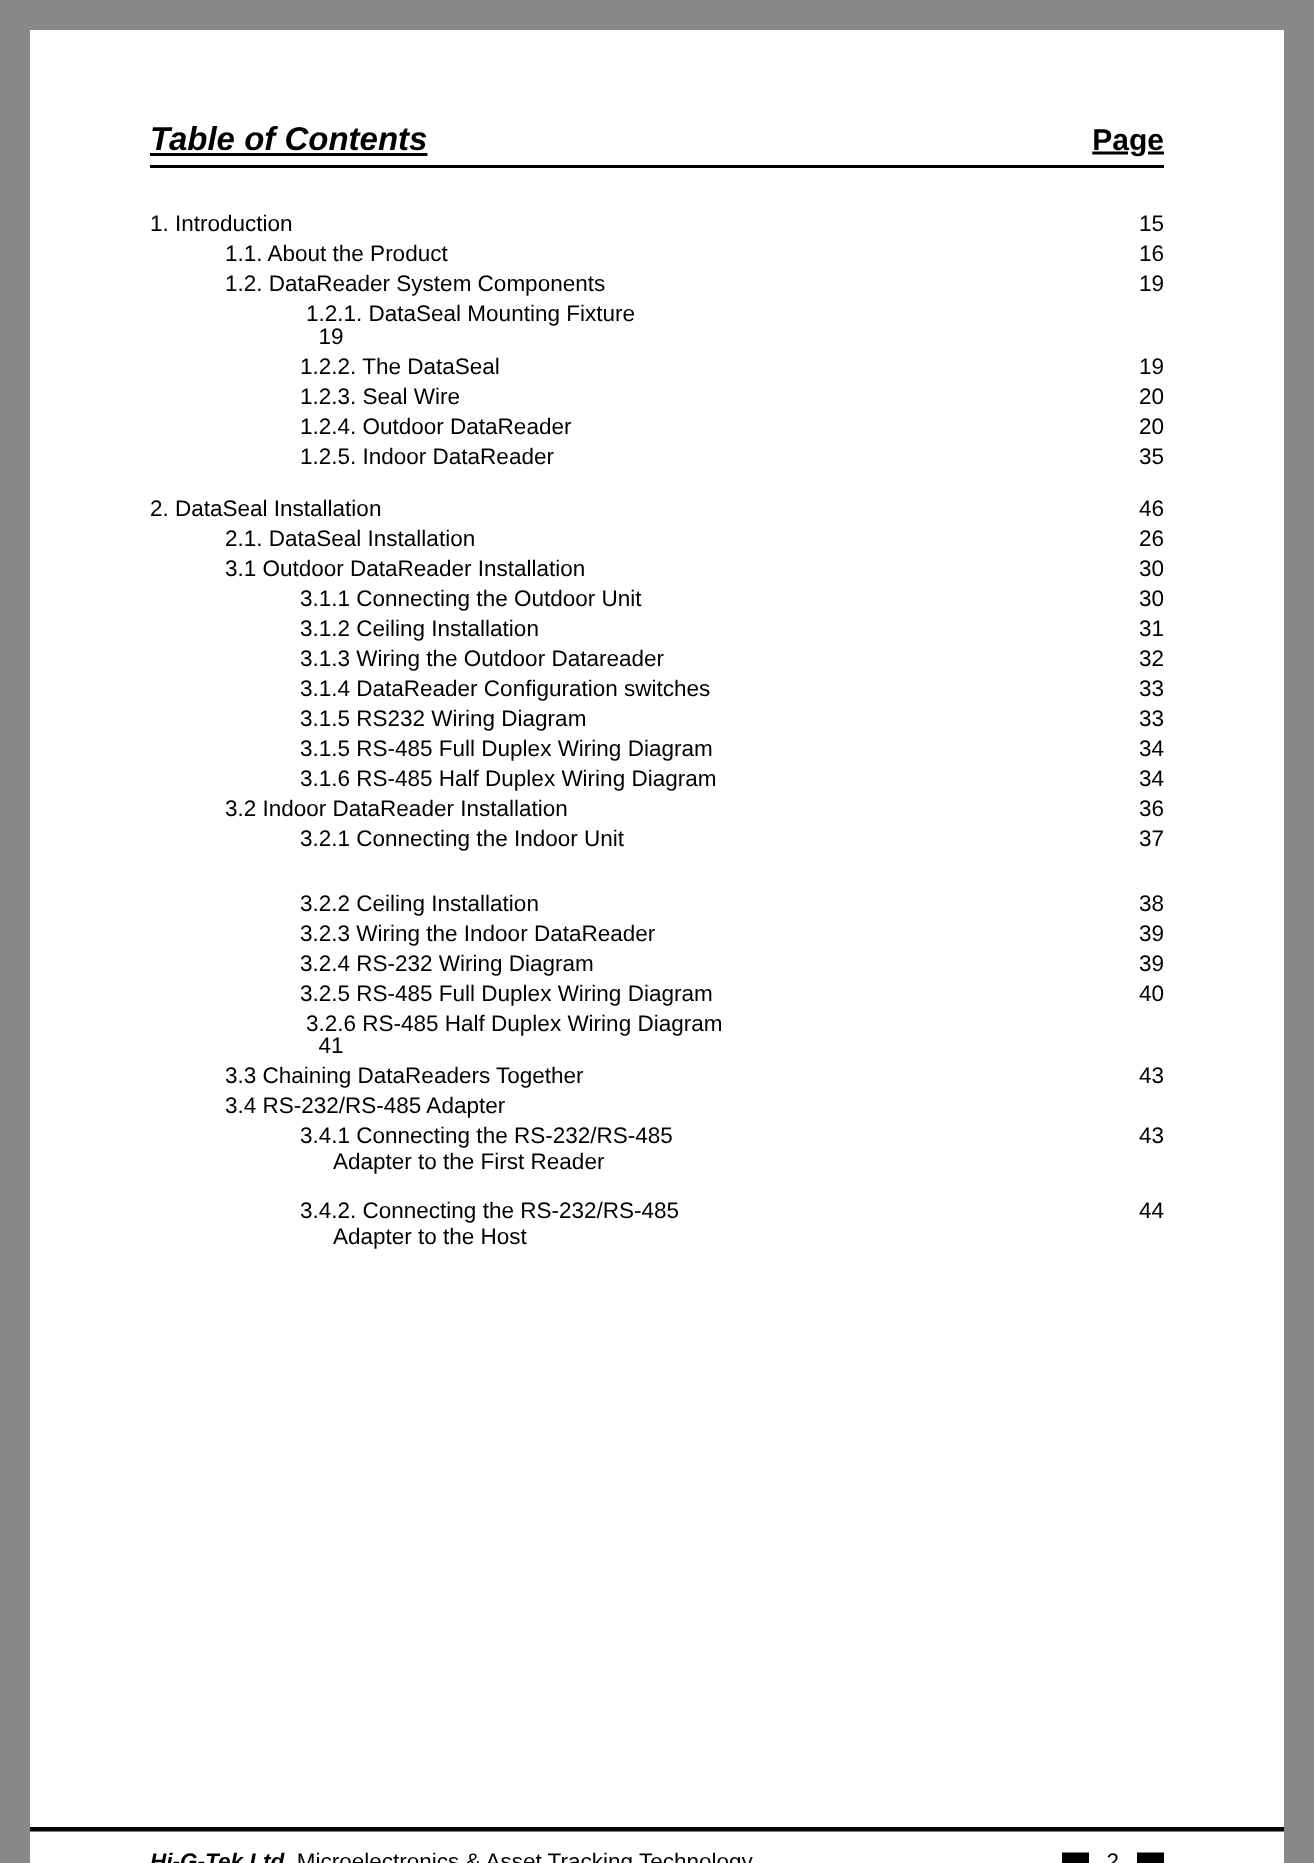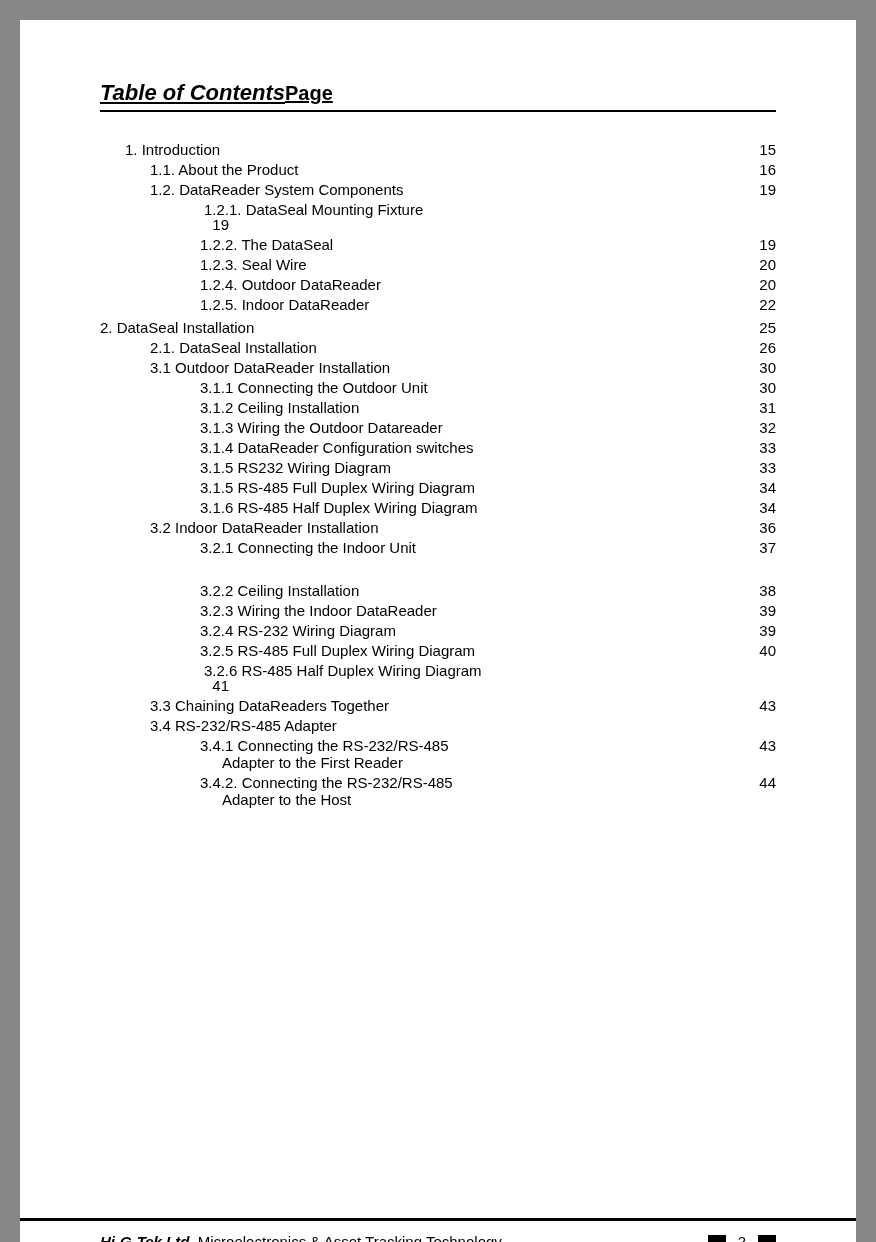--- a/index.html
+++ b/index.html
@@ -23,21 +23,21 @@
       flex-direction: column;
     }
 
     .page-content {
       flex: 1;
       padding: 60px 80px 40px 80px;
     }
 
     .toc-header {
       display: flex;
-      justify-content: flex-start;
+      justify-content: space-between;
       align-items: baseline;
       border-bottom: 2px solid #000;
       padding-bottom: 4px;
       margin-bottom: 30px;
     }
 
     .toc-title {
       font-size: 22px;
       font-weight: bold;
       font-style: italic;
@@ -135,21 +135,21 @@
 
 <div class="page">
   <div class="page-content">
 
     <div class="toc-header">
       <span class="toc-title">Table of Contents</span>
       <span class="toc-page-label">Page</span>
     </div>
 
     <div class="toc-entries" id="toc-entries-container">
-    <div class="toc-entry" style="padding-left: 0px; margin-top: 12px; margin-left: 25px;">
+    <div class="toc-entry" style="padding-left: 0px; margin-top: 12px;">
           <span class="entry-text">1.  Introduction</span>
           <span class="entry-dots"></span>
           <span class="entry-page">15</span>
         </div>
         <div class="toc-entry" style="padding-left: 50px;">
           <span class="entry-text">1.1. About the Product</span>
           <span class="entry-dots"></span>
           <span class="entry-page">16</span>
         </div>
         <div class="toc-entry" style="padding-left: 50px;">
@@ -173,26 +173,26 @@
           <span class="entry-page">20</span>
         </div>
         <div class="toc-entry" style="padding-left: 100px;">
           <span class="entry-text">1.2.4. Outdoor DataReader</span>
           <span class="entry-dots"></span>
           <span class="entry-page">20</span>
         </div>
         <div class="toc-entry" style="padding-left: 100px;">
           <span class="entry-text">1.2.5. Indoor DataReader</span>
           <span class="entry-dots"></span>
-          <span class="entry-page">22</span>
-        </div>
-        <div class="toc-entry" style="padding-left: 0px; margin-top: 8px;">
+          <span class="entry-page">35</span>
+        </div>
+        <div class="toc-entry" style="padding-left: 0px; margin-top: 20px;">
           <span class="entry-text">2.  DataSeal Installation</span>
           <span class="entry-dots"></span>
-          <span class="entry-page">25</span>
+          <span class="entry-page">46</span>
         </div>
         <div class="toc-entry" style="padding-left: 50px;">
           <span class="entry-text">2.1. DataSeal Installation</span>
           <span class="entry-dots"></span>
           <span class="entry-page">26</span>
         </div>
         <div class="toc-entry" style="padding-left: 50px;">
           <span class="entry-text">3.1  Outdoor DataReader Installation</span>
           <span class="entry-dots"></span>
           <span class="entry-page">30</span>
@@ -275,21 +275,21 @@
         <div class="toc-entry" style="padding-left: 50px;">
           <span class="entry-text">3.4  RS-232/RS-485 Adapter</span>
           <span class="entry-page"></span>
         </div>
         <div>
           <div style="display: flex; align-items: baseline; padding-left: 100px;">
             <span class="entry-text">3.4.1 Connecting the RS-232/RS-485</span>
             <span class="entry-dots"></span>
             <span class="entry-page">43</span>
           </div>
-          <div style="padding-left: 122px; margin-top: 2px; margin-bottom: 5px; font-size: 15px;">Adapter to the First Reader</div>
+          <div style="padding-left: 122px; margin-top: 2px; margin-bottom: 18px; font-size: 15px;">Adapter to the First Reader</div>
         </div>
         <div>
           <div style="display: flex; align-items: baseline; padding-left: 100px; gap: 20px;">
             <span class="entry-text">3.4.2. Connecting the RS-232/RS-485</span>
             <span class="entry-dots"></span>
             <span class="entry-page">44</span>
           </div>
           <div style="padding-left: 122px; margin-top: 2px; margin-bottom: 5px; font-size: 15px;">Adapter to the Host</div>
         </div>
       </div>

